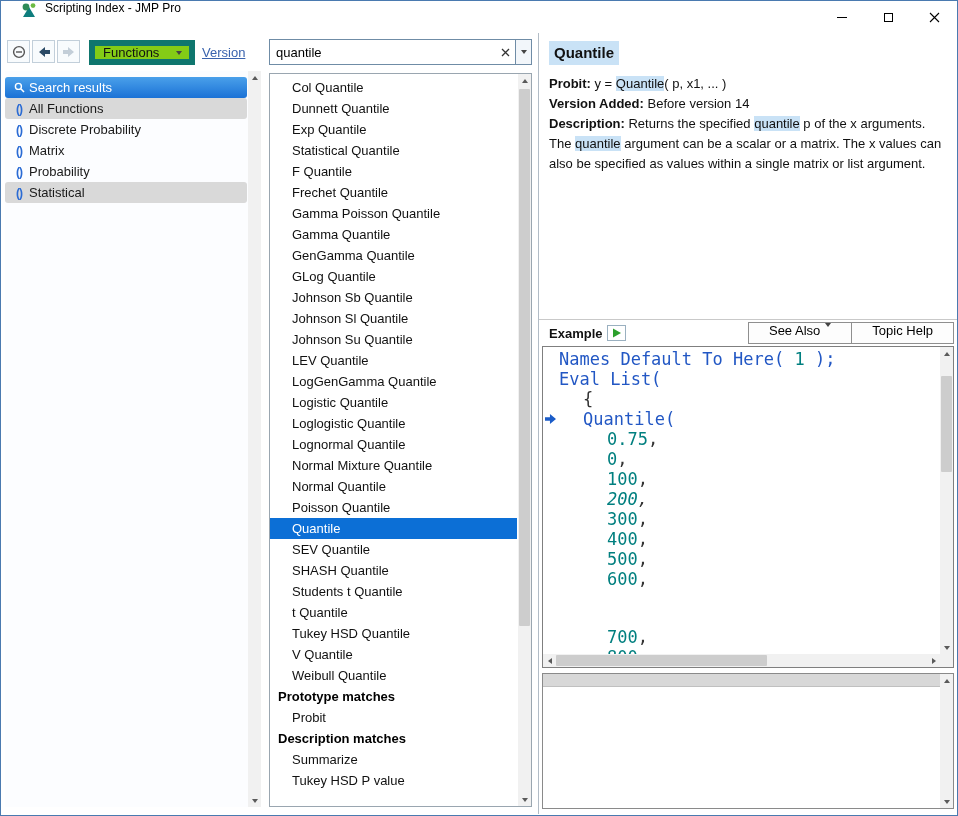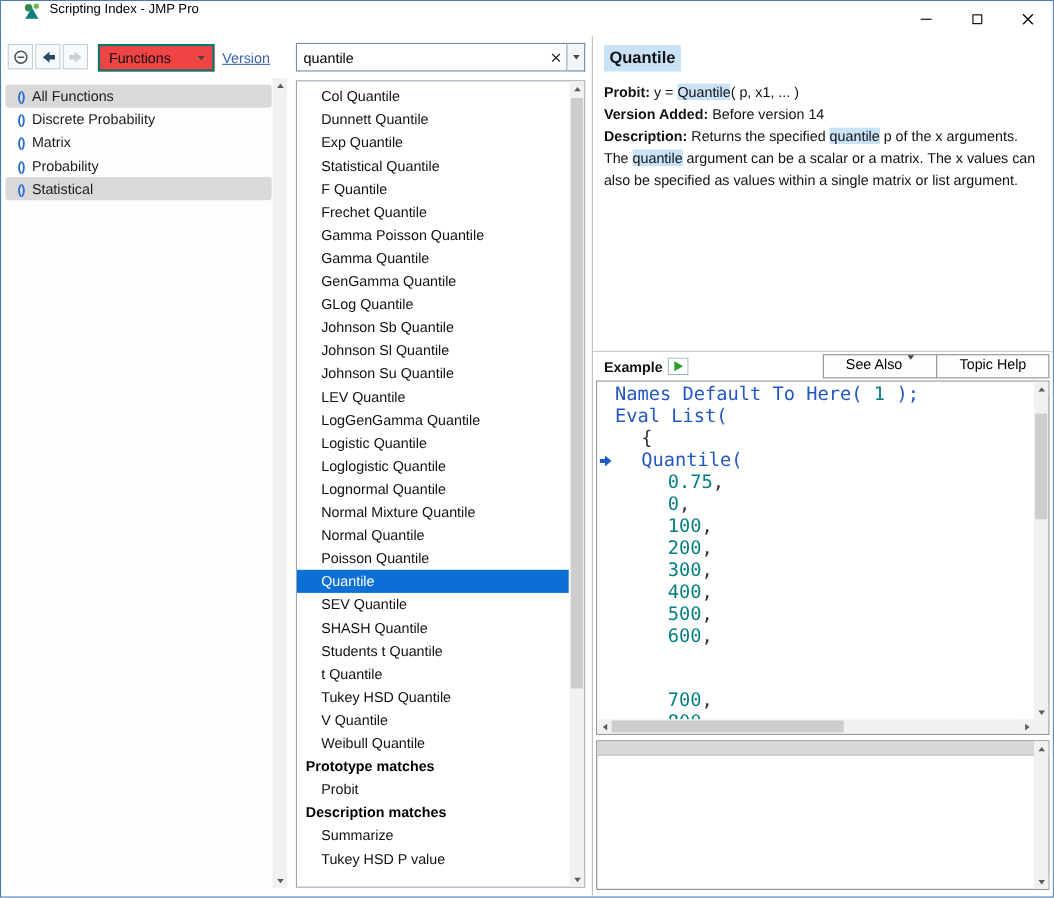--- a/index.html
+++ b/index.html
@@ -11,21 +11,21 @@
   .app-icon{width:18px;height:18px;display:inline-flex;margin-right:7px}
   .title-text{font-size:12px;color:#000}
   .win-controls{margin-left:auto;display:flex;height:32px}
   .wbtn{width:46px;height:32px;display:flex;align-items:center;justify-content:center;cursor:default}
   .glyph-min{width:10px;height:1px;background:#000}
   .glyph-max{width:9px;height:9px;border:1px solid #000}
 
   
   .toolbar{position:absolute;top:32px;left:0;width:537px;height:38px;background:#fff}
   .tbtn{position:absolute;top:7px;width:23px;height:23px;border:1px solid #c2cfda;background:#f8fbfd;display:flex;align-items:center;justify-content:center}
-  .dropdown{position:absolute;left:88px;top:7px;width:106px;height:25px;border:2px solid #0f766e;background:#ef4444;display:flex;align-items:center;font-size:13px;padding-left:8px;color:#111}
+  .dropdown{position:absolute;left:88px;top:7px;width:106px;height:25px;border:6px solid #0f766e;background:#84cc16;display:flex;align-items:center;font-size:13px;padding-left:8px;color:#111}
   .dd-arrow{width:0;height:0;border-left:3.5px solid transparent;border-right:3.5px solid transparent;border-top:4.5px solid #444}
   .dropdown .dd-arrow{margin-left:auto;margin-right:7px}
   .version{position:absolute;left:201px;top:12px;font-size:13px;color:var(--link-blue,#3a63ad);text-decoration:underline;cursor:pointer}
   .searchbox{position:absolute;left:268px;top:6px;width:247px;height:26px;border:1px solid #6f8ca6;background:#fff;display:flex;align-items:center}
   .searchbox input{flex:1;border:none;outline:none;font-size:13px;font-family:"Liberation Sans",sans-serif;padding:0 6px;color:#000;background:transparent}
   .clear-x{width:20px;display:flex;align-items:center;justify-content:center;cursor:pointer}
   .search-dd{position:absolute;left:515px;top:6px;width:16px;height:26px;border:1px solid #6f8ca6;border-left:none;background:#f2f6fa;display:flex;align-items:center;justify-content:center;cursor:pointer}
 
   
   .categories-panel{position:absolute;top:70px;left:4px;width:256px;bottom:8px;background:#fcfdff}
@@ -148,20 +148,29 @@
           </svg>
       </span>
     </div>
     <div class="search-dd">
       <span class="dd-arrow"></span>
     </div>
   </div>
 
   <div class="categories-panel">
     <div class="cat-list">
+        <div class="cat-item sel">
+          <span class="cat-icon">
+            <svg width="11" height="11" viewBox="0 0 11 11">
+              <circle cx="4.4" cy="4.4" r="3" fill="none" stroke="#fff" stroke-width="1.4"></circle>
+              <line x1="6.8" y1="6.8" x2="10" y2="10" stroke="#fff" stroke-width="1.6"></line>
+            </svg>
+          </span>
+          <span class="cat-label">Search results</span>
+        </div>
         <div class="cat-item shaded">
           <span class="cat-icon">()</span>
           <span class="cat-label">All Functions</span>
         </div>
         <div class="cat-item">
           <span class="cat-icon">()</span>
           <span class="cat-label">Discrete Probability</span>
         </div>
         <div class="cat-item">
           <span class="cat-icon">()</span>
@@ -267,21 +276,21 @@
     <div class="code-box">
       <div class="code-area">
         <div class="code-lines">
             <div class="code-line" style="padding-left: 16px;"><span class="tk-fn">Names Default To Here( </span><span class="tk-num">1</span><span class="tk-fn"> );</span></div>
             <div class="code-line" style="padding-left: 16px;"><span class="tk-fn">Eval List(</span></div>
             <div class="code-line" style="padding-left: 40px;"><span class="tk-plain">{</span></div>
             <div class="code-line" style="padding-left: 40px;"><span class="exec-marker"></span><span class="tk-fn">Quantile(</span></div>
             <div class="code-line" style="padding-left: 64px;"><span class="tk-num">0.75</span><span class="tk-plain">,</span></div>
             <div class="code-line" style="padding-left: 64px;"><span class="tk-num">0</span><span class="tk-plain">,</span></div>
             <div class="code-line" style="padding-left: 64px;"><span class="tk-num">100</span><span class="tk-plain">,</span></div>
-            <div class="code-line" style="padding-left: 64px;"><span class="tk-num">200</span><span class="tk-plain">,</span></div>
+            <div class="code-line" style="padding-left: 64px; font-style: italic;"><span class="tk-num">200</span><span class="tk-plain">,</span></div>
             <div class="code-line" style="padding-left: 64px;"><span class="tk-num">300</span><span class="tk-plain">,</span></div>
             <div class="code-line" style="padding-left: 64px;"><span class="tk-num">400</span><span class="tk-plain">,</span></div>
             <div class="code-line" style="padding-left: 64px;"><span class="tk-num">500</span><span class="tk-plain">,</span></div>
             <div class="code-line" style="padding-left: 64px;"><span class="tk-num">600</span><span class="tk-plain">,</span></div>
             <div class="code-line" style="padding-left: 64px; margin-top: 38px;"><span class="tk-num">700</span><span class="tk-plain">,</span></div>
             <div class="code-line" style="padding-left: 64px;"><span class="tk-num">800</span><span class="tk-plain">,</span></div>
             <div class="code-line" style="padding-left: 64px;"><span class="tk-num">900</span><span class="tk-plain">,</span></div>
             <div class="code-line" style="padding-left: 64px;"><span class="tk-num">1000</span><span class="tk-plain">,</span></div>
           </div>
       </div>

